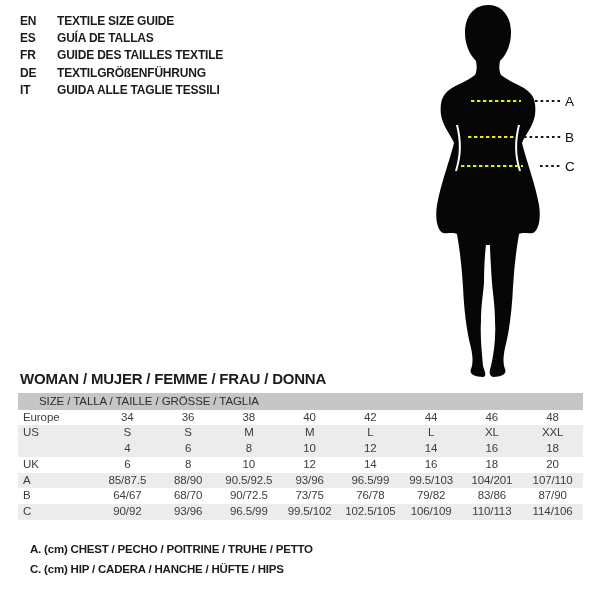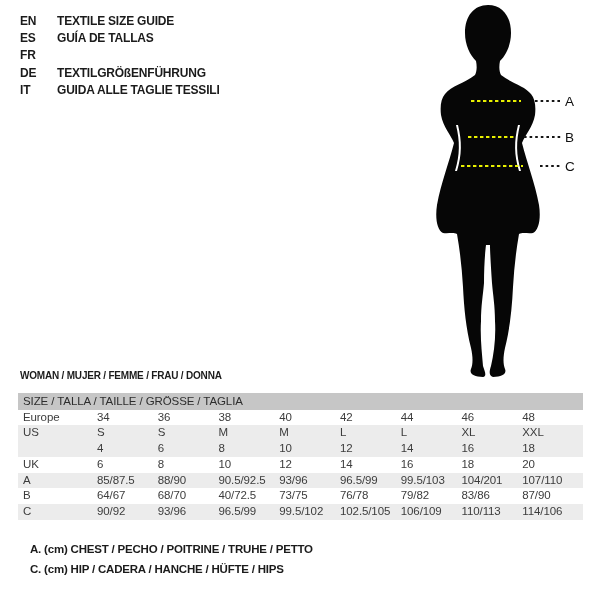--- a/index.html
+++ b/index.html
@@ -13,51 +13,52 @@
   .lang-row{display:flex;}
   .lang-code{width:37px;}
   
   .figure{position:absolute;left:415px;top:3px;width:185px;height:375px;}
   .silhouette{fill:var(--silhouette-black,#060606);}
   .arm-gap{fill:#ffffff;}
   .measure{stroke:var(--measure-yellow,#e8f000);stroke-width:2.2;stroke-dasharray:3.4 2.6;fill:none;}
   .pointer{stroke:#151515;stroke-width:2;stroke-dasharray:2.6 3;fill:none;}
   .marker-label{font-family:"Liberation Sans",sans-serif;font-size:13.5px;fill:#101010;}
   
-  .section-title{position:absolute;left:20px;top:370px;font-weight:bold;font-size:10px;
+  .section-title{position:absolute;left:20px;top:370px;font-weight:bold;font-size:15px;
                  letter-spacing:-0.2px;color:#1b1b1b;}
   
   .size-table{position:absolute;left:18px;top:393px;width:565px;font-size:11.5px;
               color:#3c3c3c;letter-spacing:-0.1px;}
   .t-head{height:16.5px;line-height:16.5px;background:var(--header-gray,#c6c6c6);
-          padding-left:5px;color:#2d2d2d;font-size:11.5px;}
+          padding-left:21px;color:#2d2d2d;font-size:11.5px;}
   .t-row{display:flex;height:15.75px;line-height:15.75px;}
   .t-row.shaded{background:var(--stripe-gray,#ececec);}
   .t-label{width:74px;padding-left:5px;flex:none;}
-  .t-cell{flex:1;}
+  .t-cell{flex:1;text-align:center;}
   
   .legend{position:absolute;left:20px;top:540px;font-weight:bold;font-size:11.5px;
           line-height:19.5px;letter-spacing:-0.2px;color:#1b1b1b;margin-left:10px;}
 </style>
 </head>
 <body>
 
 <div class="stage">
 
   <div class="langs">
       <div class="lang-row">
         <span class="lang-code">EN</span>
         <span class="lang-label">TEXTILE SIZE GUIDE</span>
       </div>
       <div class="lang-row">
         <span class="lang-code">ES</span>
         <span class="lang-label">GUÍA DE TALLAS</span>
       </div>
       <div class="lang-row">
         <span class="lang-code">FR</span>
+        <span class="lang-label">GUIDE DES TAILLES TEXTILE</span>
       </div>
       <div class="lang-row">
         <span class="lang-code">DE</span>
         <span class="lang-label">TEXTILGRÖßENFÜHRUNG</span>
       </div>
       <div class="lang-row">
         <span class="lang-code">IT</span>
         <span class="lang-label">GUIDA ALLE TAGLIE TESSILI</span>
       </div>
     </div>
@@ -150,21 +151,21 @@
           <span class="t-cell">93/96</span>
           <span class="t-cell">96.5/99</span>
           <span class="t-cell">99.5/103</span>
           <span class="t-cell">104/201</span>
           <span class="t-cell">107/110</span>
         </div>
         <div class="t-row">
           <span class="t-label">B</span>
           <span class="t-cell">64/67</span>
           <span class="t-cell">68/70</span>
-          <span class="t-cell">40/72.5</span>
+          <span class="t-cell">90/72.5</span>
           <span class="t-cell">73/75</span>
           <span class="t-cell">76/78</span>
           <span class="t-cell">79/82</span>
           <span class="t-cell">83/86</span>
           <span class="t-cell">87/90</span>
         </div>
         <div class="t-row shaded">
           <span class="t-label">C</span>
           <span class="t-cell">90/92</span>
           <span class="t-cell">93/96</span>

